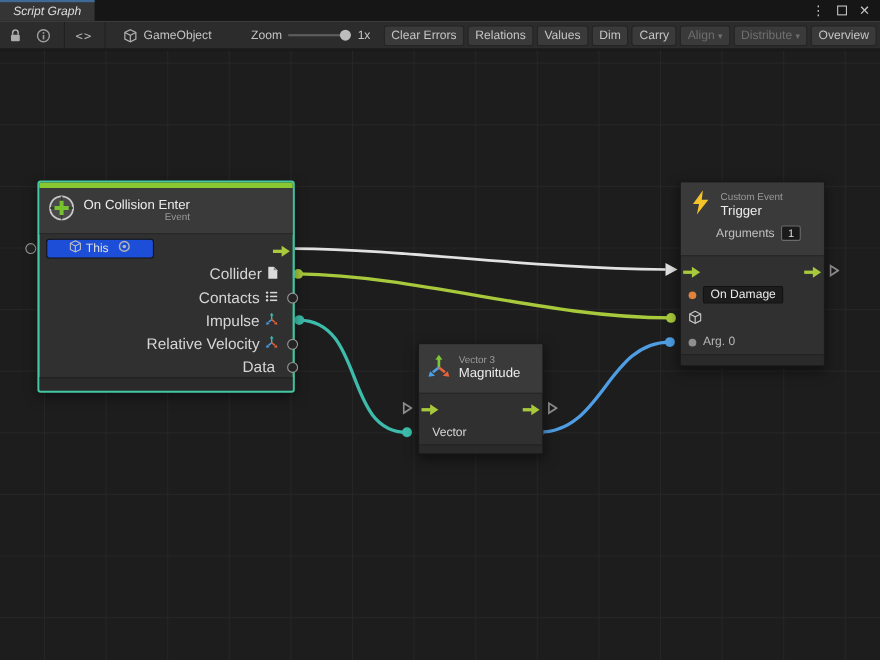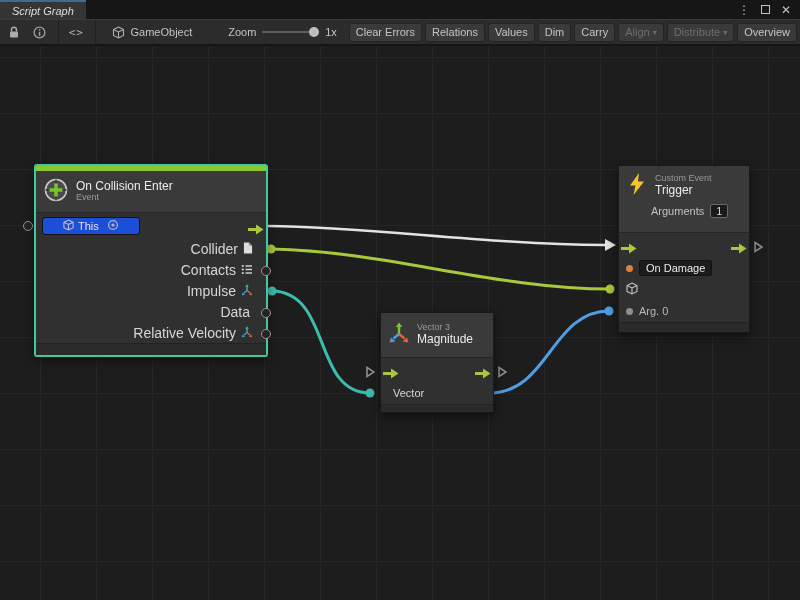--- a/index.html
+++ b/index.html
@@ -179,21 +179,21 @@
         </svg>
     </span>
     <span class="stub" style="left:754px; top:193px;">
       <svg width="9" height="12" viewBox="0 0 9 12">
           <path d="M1 1.5 L8 6 L1 10.5 Z" fill="none" stroke="#8f8f8f" stroke-width="1.6"></path>
         </svg>
     </span>
 
     <div class="node selected" style="left:35px; top:119px; width:232px;">
       <div class="accent"></div>
-      <div class="nhead" style="height:42px;">
+      <div class="nhead" style="height:42px;text-align:right;">
         <span>
           <svg width="26" height="26" viewBox="0 0 26 26">
               <circle cx="13" cy="13" r="10.5" fill="#4a4a4a" stroke="#c9c9c9" stroke-width="1.6"></circle>
               <path d="M13 2.5 V23.5 M2.5 13 H23.5" stroke="#363636" stroke-width="1.4"></path>
               <path d="M13 6.5 V19.5 M6.5 13 H19.5" stroke="#76c231" stroke-width="3.6"></path>
             </svg>
         </span>
         <span class="ntxt">
           <span class="ntitle">On Collision Enter</span>
           <span class="nsub">Event</span>
@@ -245,35 +245,35 @@
           <svg width="12" height="12" viewBox="0 0 22 22">
               <path d="M11 12 V4" stroke="#3dbcab" stroke-width="2.4"></path>
               <polygon points="7.8,5 11,0.5 14.2,5" fill="#3dbcab"></polygon>
               <path d="M11 12 L5.5 16.5" stroke="#4aa0e8" stroke-width="2.4"></path>
               <polygon points="1.5,20.5 7.5,19.5 3,15.5" fill="#4aa0e8"></polygon>
               <path d="M11 12 L16.5 16.5" stroke="#e8623c" stroke-width="2.4"></path>
               <polygon points="20.5,20.5 14.5,19.5 19,15.5" fill="#e8623c"></polygon>
             </svg>
         </span>
       </div>
-      <div class="outrow" style="padding-right:16px;">
-        <span>Data</span>
-      </div>
       <div class="outrow">
         <span>Relative Velocity</span>
         <span>
           <svg width="12" height="12" viewBox="0 0 22 22">
               <path d="M11 12 V4" stroke="#3dbcab" stroke-width="2.4"></path>
               <polygon points="7.8,5 11,0.5 14.2,5" fill="#3dbcab"></polygon>
               <path d="M11 12 L5.5 16.5" stroke="#4aa0e8" stroke-width="2.4"></path>
               <polygon points="1.5,20.5 7.5,19.5 3,15.5" fill="#4aa0e8"></polygon>
               <path d="M11 12 L16.5 16.5" stroke="#e8623c" stroke-width="2.4"></path>
               <polygon points="20.5,20.5 14.5,19.5 19,15.5" fill="#e8623c"></polygon>
             </svg>
         </span>
+      </div>
+      <div class="outrow" style="padding-right:16px;">
+        <span>Data</span>
       </div>
       <div class="nfoot" style="height:12px;"></div>
       <span class="arrowport" style="top:55px; right:2px;">
         <svg width="16" height="11" viewBox="0 0 16 11">
             <rect x="0" y="4" width="8.5" height="3" fill="#a8c93c"></rect>
             <polygon points="8,.5 15.5,5.5 8,10.5" fill="#a8c93c"></polygon>
           </svg>
       </span>
       <span class="dotport" style="top:100px; right:-5px;"></span>
       <span class="dotport" style="top:142px; right:-5px;"></span>

